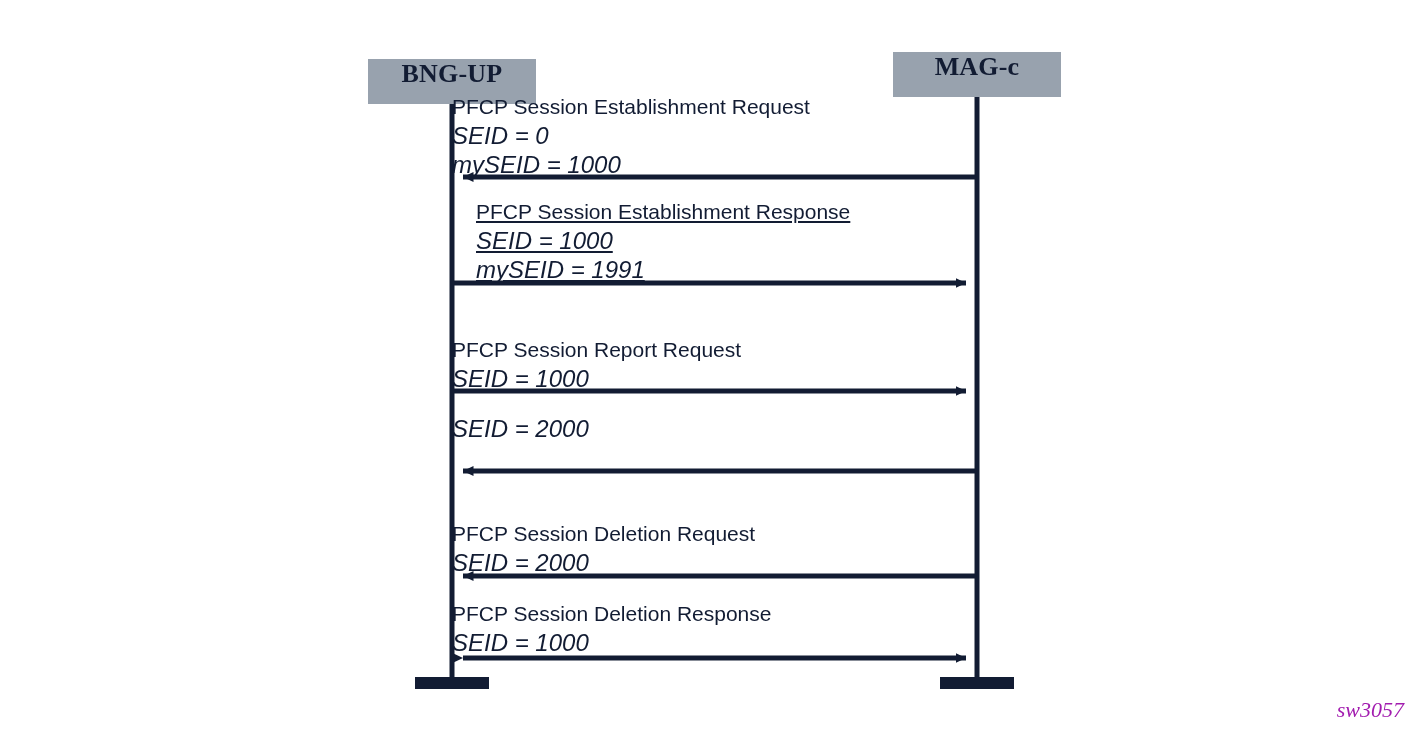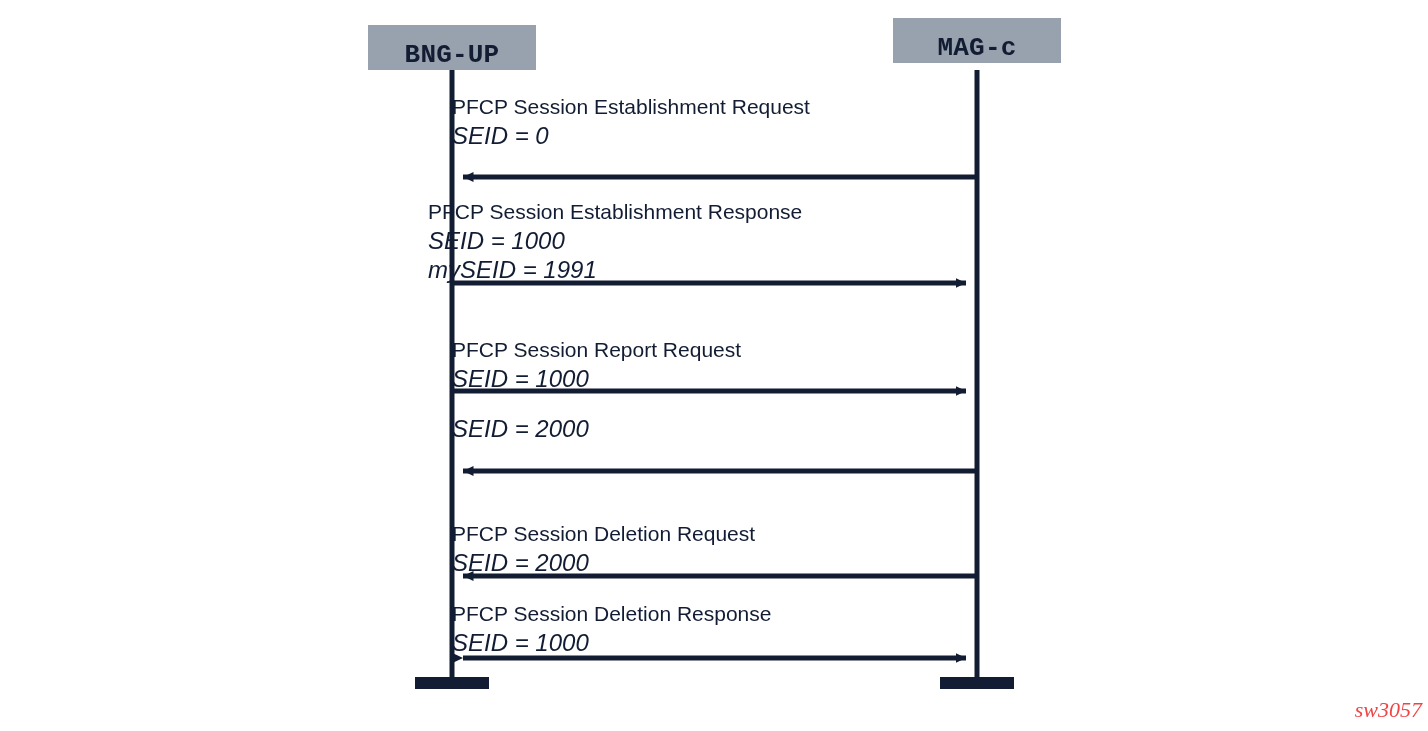--- a/index.html
+++ b/index.html
@@ -18,28 +18,29 @@
     position: absolute;
     left: 0;
     top: 0;
     width: 1428px;
     height: 731px;
   }
   .actor-box {
     position: absolute;
     background: #98a2ae;
     color: #121c33;
-    font-family: Liberation Mono, monospace;
+    font-family: Liberation Serif, serif;
     font-weight: bold;
     font-size: 26px;
     display: flex;
-    align-items: flex-end;
+    align-items: flex-start;
     justify-content: center;
     letter-spacing: 0.2px;
     box-sizing: border-box;
+    margin-top: 34px;
   }
   #actor-box-left  { left: 368px; top: 25px; width: 168px; height: 45px; }
   #actor-box-right { left: 893px; top: 18px; width: 168px; height: 45px; }
 
   .msg-label {
     position: absolute;
     text-align: left;
     color: #121c33;
     font-family: "Liberation Sans", sans-serif;
     line-height: 29px;
@@ -48,26 +49,26 @@
   .msg-title {
     font-size: 21px;
     font-style: normal;
   }
   .msg-param {
     font-size: 24px;
     font-style: italic;
   }
   #watermark {
     position: absolute;
-    right: 6px;
+    right: 24px;
     bottom: 8px;
     font-family: "Liberation Serif", serif;
     font-style: italic;
     font-size: 22px;
-    color: #ef4444;
+    color: #a21caf;
   }
 </style>
 </head>
 <body>
 
 <div id="diagram-root">
 
   <svg id="diagram-svg" width="1428" height="731" viewBox="0 0 1428 731" style="position:absolute;left:0;top:0;">
     <defs>
       <marker id="arrow-right" markerWidth="11" markerHeight="11" refX="10.5" refY="5.5" orient="auto" markerUnits="userSpaceOnUse">
@@ -103,23 +104,24 @@
   <div class="actor-box" id="actor-box-left">
     <span>BNG-UP</span>
   </div>
   <div class="actor-box" id="actor-box-right">
     <span>MAG-c</span>
   </div>
 
   <div class="msg-label" style="left:452px; top:92px; width:525px;">
     <div class="msg-title">PFCP Session Establishment Request</div>
     <div class="msg-param">SEID = 0</div>
+    <div class="msg-param">mySEID = 1000</div>
   </div>
 
-  <div class="msg-label" style="left:428px; top:197px; width:525px;">
+  <div class="msg-label" style="left:476px; top:197px; width:525px;text-decoration:underline;">
     <div class="msg-title">PFCP Session Establishment Response</div>
     <div class="msg-param">SEID = 1000</div>
     <div class="msg-param">mySEID = 1991</div>
   </div>
 
   <div class="msg-label" style="left:452px; top:335px; width:525px;">
     <div class="msg-title">PFCP Session Report Request</div>
     <div class="msg-param">SEID = 1000</div>
   </div>
 

